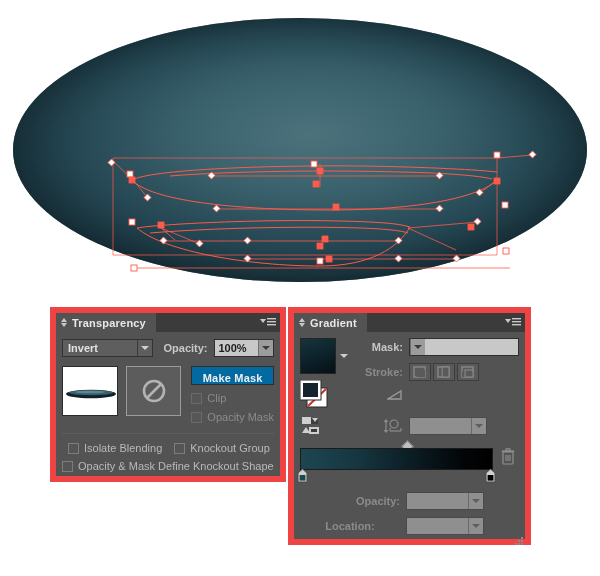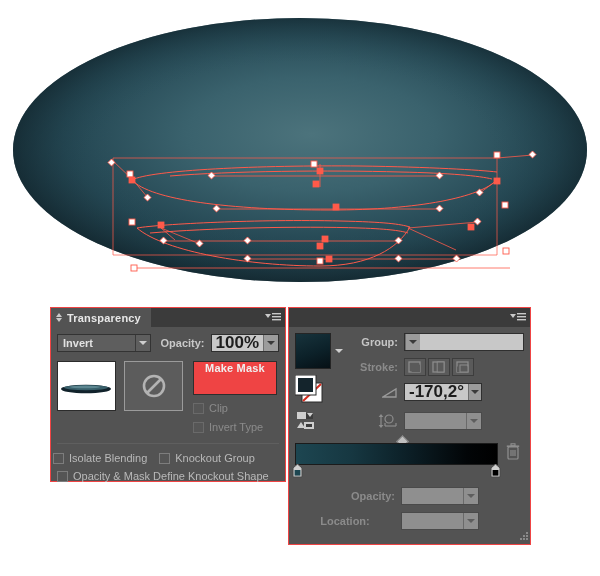--- a/index.html
+++ b/index.html
@@ -15,21 +15,21 @@
   
   .canvas { position: absolute; left: 0; top: 0; width: 600px; height: 300px; background: #fff; }
   .canvas svg { display: block; }
 
   
   .panel {
     position: absolute;
     background: #535353;
     color: #d4d4d4;
     font-size: 11px;
-    border: 1px solid #ef4444;
+    border: 6px solid #ef4444;
   }
   .panel-tabbar {
     height: 19px;
     background: #3b3b3b;
     display: flex;
     align-items: stretch;
     position: relative;
   }
   .panel-tab {
     display: flex; align-items: center;
@@ -91,41 +91,41 @@
   .caret.dim { border-top-color: #8e8e8e; }
 
   .field {
     display: flex; align-items: stretch;
     background: #c8c8c8;
     border: 1px solid #2f2f2f;
     height: 18px;
   }
   .field .val {
     flex: 1; display: flex; align-items: center;
-    padding: 4px 4px; color: #1d1d1d; font-size: 17px; font-weight: bold;
+    padding: 4px 4px; color: #1d1d1d; font-size: 11px; font-weight: bold;
     white-space: nowrap;
   }
   .field .arrowbox {
     width: 15px; background: #9c9c9c;
     border-left: 1px solid #6e6e6e;
     display: flex; align-items: center; justify-content: center;
   }
   .field .arrowbox .caret { border-top-color: #3a3a3a; }
 
   .field.disabled { background: #8f8f8f; border-color: #4a4a4a; }
   .field.disabled .arrowbox { background: #8f8f8f; border-left-color: #6a6a6a; }
   .field.disabled .arrowbox .caret { border-top-color: #5e5e5e; }
 
   .btn {
-    background: #ef4444;
+    background: #0369a1;
     border: 1px solid #2e2e2e;
     color: #efefef;
     font-size: 11px; font-weight: bold;
-    height: 34px;
-    display: flex; align-items: flex-start; justify-content: center;
+    height: 19px;
+    display: flex; align-items: flex-end; justify-content: center;
     letter-spacing: .2px;
   }
 
   .cbrow { display: flex; align-items: center; }
   .cb {
     width: 11px; height: 11px;
     background: #555;
     border: 1px solid #7d7d7d;
     margin-right: 5px;
     flex: 0 0 auto;
@@ -339,28 +339,28 @@
         <div style="margin-left:10px;width:84px;">
           <div class="btn">
             <span>Make Mask</span>
           </div>
           <div class="cbrow" style="margin-top:7px;">
             <span class="cb dim"></span>
             <span class="lbl dim">Clip</span>
           </div>
           <div class="cbrow" style="margin-top:7px;">
             <span class="cb dim"></span>
-            <span class="lbl dim">Invert Type</span>
+            <span class="lbl dim">Opacity Mask</span>
           </div>
         </div>
       </div>
 
       <div class="sep" style="margin:10px 6px 0 6px;"></div>
 
-      <div style="display:flex;align-items:flex-end;padding:8px 6px 0 2px;">
+      <div style="display:flex;align-items:flex-end;padding:8px 6px 0 12px;">
         <div class="cbrow">
           <span class="cb"></span>
           <span class="lbl">Isolate Blending</span>
         </div>
         <div class="cbrow" style="margin-left:12px;">
           <span class="cb"></span>
           <span class="lbl">Knockout Group</span>
         </div>
       </div>
 
@@ -368,20 +368,24 @@
         <div class="cbrow">
           <span class="cb"></span>
           <span class="lbl">Opacity &amp; Mask Define Knockout Shape</span>
         </div>
       </div>
     </div>
   </div>
 
   <div class="panel" id="gradient">
     <div class="panel-tabbar">
+      <div class="panel-tab">
+        <span class="tab-grip"></span>
+        <span>Gradient</span>
+      </div>
       <div class="panel-menu">
         <svg width="16" height="11" viewBox="0 0 16 11">
           <polygon points="0,2 6,2 3,6" fill="#c9c9c9"></polygon>
           <rect x="7" y="1" width="9" height="1.4" fill="#c9c9c9"></rect>
           <rect x="7" y="4" width="9" height="1.4" fill="#c9c9c9"></rect>
           <rect x="7" y="7" width="9" height="1.4" fill="#c9c9c9"></rect>
         </svg>
       </div>
     </div>
 
@@ -400,21 +404,21 @@
               <line x1="8" y1="26" x2="26" y2="9" stroke="#d32b1e" stroke-width="2"></line>
               <rect x="0" y="0" width="21" height="20" fill="#ffffff" stroke="#2a2a2a" stroke-width="1"></rect>
               <rect x="3" y="3" width="15" height="14" fill="#14242c"></rect>
             </svg>
           </div>
         </div>
 
         <div style="flex:1;margin-left:6px;">
 
           <div style="display:flex;align-items:center;">
-            <div class="lbl" style="width:45px;text-align:right;font-weight:bold;color:#c6c6c6;">Group:</div>
+            <div class="lbl" style="width:45px;text-align:right;font-weight:bold;color:#c6c6c6;">Mask:</div>
             <div class="field" style="flex:1;margin-left:6px;">
               <div class="arrowbox">
                   <i class="caret"></i>
                 </div>
             </div>
           </div>
 
           <div style="display:flex;align-items:center;margin-top:7px;">
             <div class="lbl dim" style="width:45px;text-align:right;font-weight:bold;">Stroke:</div>
             <div style="display:flex;margin-left:6px;gap:2px;">
@@ -440,26 +444,20 @@
               </div>
             </div>
           </div>
 
           <div style="display:flex;align-items:center;margin-top:7px;">
             <div style="width:45px;display:flex;justify-content:flex-end;">
               <svg width="16" height="13" viewBox="0 0 16 13">
                 <polygon points="1,11 14,11 14,3" fill="none" stroke="#9a9a9a" stroke-width="1.3"></polygon>
               </svg>
             </div>
-            <div class="field" style="width:78px;margin-left:6px;">
-              <div class="val">-170,2°</div>
-              <div class="arrowbox">
-                  <i class="caret"></i>
-                </div>
-            </div>
           </div>
         </div>
       </div>
 
       <div style="display:flex;align-items:center;padding:6px 6px 0 6px;">
         <div style="width:52px;display:flex;align-items:center;">
           <svg width="24" height="20" viewBox="0 0 24 20">
             <rect x="2" y="1" width="9" height="7" fill="#cfcfcf"></rect>
             <rect x="11" y="2" width="7" height="6" fill="#3c3c3c"></rect>
             <polygon points="12,2 18,2 15,6" fill="#cfcfcf"></polygon>

